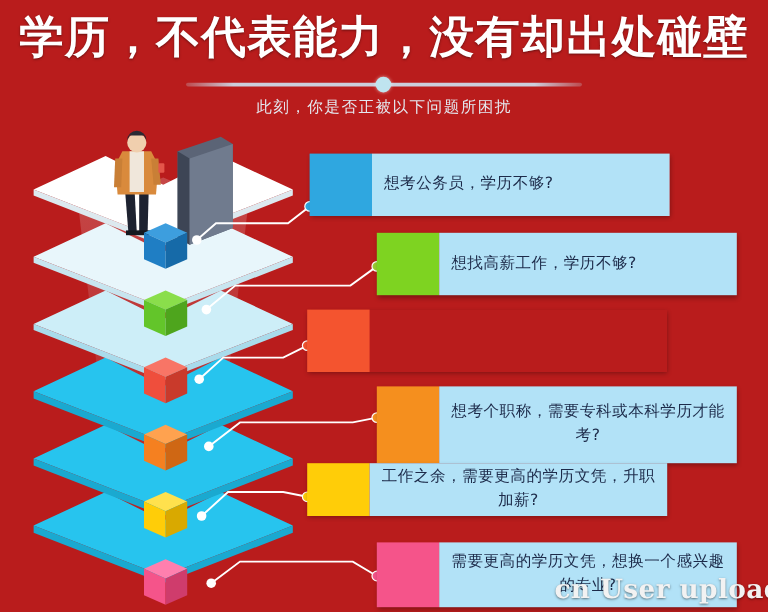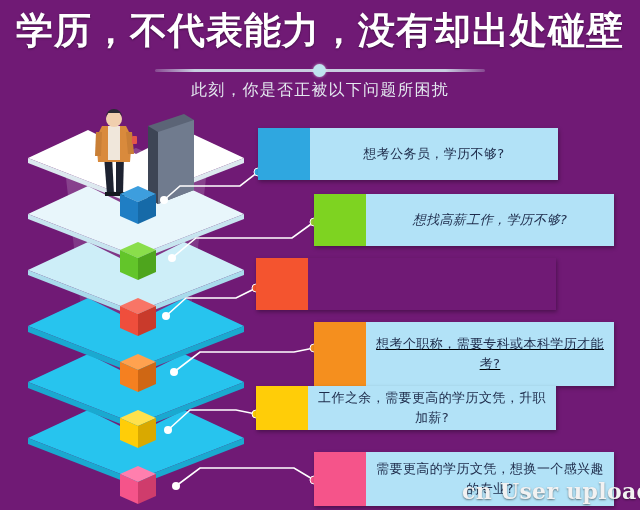--- a/index.html
+++ b/index.html
@@ -5,21 +5,21 @@
   * { box-sizing: border-box; margin: 0; padding: 0; }
   html, body {
     width: 640px; height: 510px;
     background: #383b4d;
     font-family: "DejaVu Sans", "Liberation Sans", sans-serif;
     overflow: hidden;
   }
   #root {
     position: relative;
     width: 640px; height: 510px;
-    background: #701a75;
+    background: #b91c1c;
     overflow: hidden;
   }
 
   
   #header {
     position: absolute;
     left: 0; top: 0;
     width: 640px; height: 104px;
   }
   #title {
@@ -49,21 +49,21 @@
     border-radius: 50%;
     background: #bfe4ef;
     box-shadow: 0 0 3px rgba(255,255,255,0.6);
   }
   #subtitle {
     position: absolute;
     left: 0; top: 80px;
     width: 640px;
     text-align: center;
     color: #e4e9f0;
-    font-size: 16px;
+    font-size: 13px;
     letter-spacing: 1.2px;
     white-space: nowrap;
   }
 
   
   #illus {
     position: absolute;
     left: 8px; top: 108px;
     width: 260px; height: 400px;
   }
@@ -86,21 +86,20 @@
   }
   .card-chip {
     flex: 0 0 auto;
     width: 52px;
   }
   .card-body {
     flex: 1 1 auto;
     background: #b2e2f7;
     display: flex;
     align-items: center;
-    justify-content: center;
     padding: 4px 10px;
   }
   .card-text {
     color: #1d2b4a;
     font-size: 13px;
     line-height: 20px;
     text-align: center;
     letter-spacing: 0.4px;
   }
 
@@ -260,30 +259,30 @@
       </g>
   </svg>
 
   <div id="cards-layer">
       <div class="card" style="left: 258px; top: 128px; width: 300px; height: 52px;">
         <div class="card-chip" style="width: 52px; background: rgb(47, 167, 224);"></div>
         <div class="card-body">
           <div class="card-text">想考公务员，学历不够?</div>
         </div>
       </div>
-      <div class="card" style="left: 314px; top: 194px; width: 300px; height: 52px; font-style: italic;">
+      <div class="card" style="left: 314px; top: 194px; width: 300px; height: 52px;">
         <div class="card-chip" style="width: 52px; background: rgb(126, 211, 33);"></div>
         <div class="card-body">
           <div class="card-text">想找高薪工作，学历不够?</div>
         </div>
       </div>
       <div class="card" style="left: 256px; top: 258px; width: 300px; height: 52px;">
         <div class="card-chip" style="width: 52px; background: rgb(244, 84, 47);"></div>
       </div>
-      <div class="card" style="left: 314px; top: 322px; width: 300px; height: 64px; text-decoration: underline;">
+      <div class="card" style="left: 314px; top: 322px; width: 300px; height: 64px;">
         <div class="card-chip" style="width: 52px; background: rgb(245, 143, 30);"></div>
         <div class="card-body">
           <div class="card-text">想考个职称，需要专科或本科学历才能考?</div>
         </div>
       </div>
       <div class="card" style="left: 256px; top: 386px; width: 300px; height: 44px;">
         <div class="card-chip" style="width: 52px; background: rgb(255, 205, 8);"></div>
         <div class="card-body">
           <div class="card-text">工作之余，需要更高的学历文凭，升职加薪?</div>
         </div>

